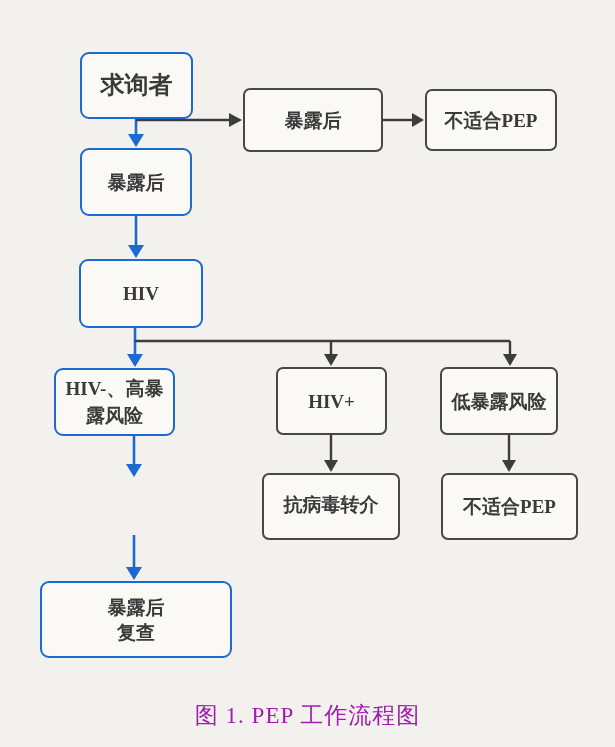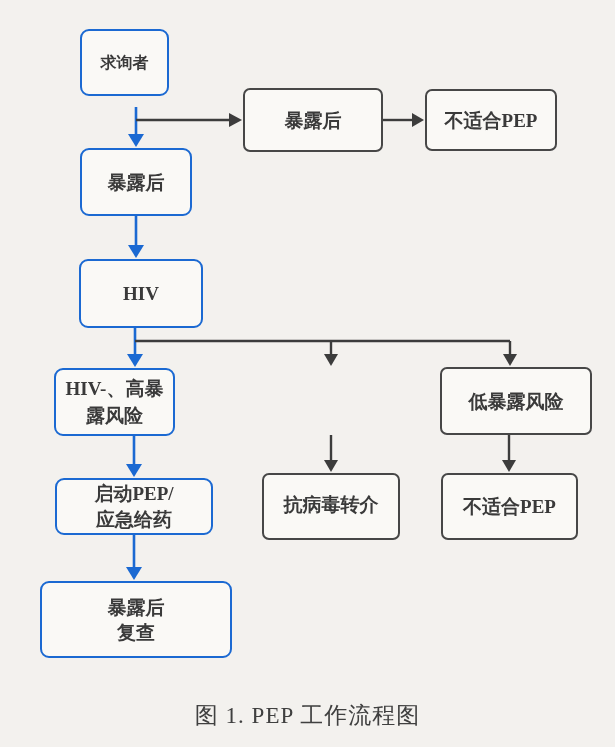--- a/index.html
+++ b/index.html
@@ -44,21 +44,21 @@
   .node.gray{
     border:2.2px solid #474747;
     border-radius:7px;
   }
   .node span{display:block;white-space:nowrap;}
   .caption{
     position:absolute;
     left:0;top:700px;width:615px;
     text-align:center;
     font-size:23px;
-    color:#404040;
+    color:#a21caf;
     letter-spacing:1px;
     font-weight:normal;
   }
   .line-blue{stroke:var(--blue);stroke-width:2.6;fill:none;}
   .head-blue{fill:var(--blue);stroke:none;}
   .line-dark{stroke:var(--dark);stroke-width:2.4;fill:none;}
   .head-dark{fill:var(--dark);stroke:none;}
 </style>
 </head>
 <body>
@@ -94,21 +94,21 @@
     <line class="line-dark" x1="510" y1="341" x2="510" y2="355"></line>
     <polygon class="head-dark" points="503,354 517,354 510,366"></polygon>
 
     <line class="line-dark" x1="331" y1="435" x2="331" y2="461"></line>
     <polygon class="head-dark" points="324,460 338,460 331,472"></polygon>
 
     <line class="line-dark" x1="509" y1="435" x2="509" y2="461"></line>
     <polygon class="head-dark" points="502,460 516,460 509,472"></polygon>
   </svg>
 
-  <div class="node blue" style="left:80px;top:29px;width:89px;height:67px;font-size:16px;">
+  <div class="node blue" style="left:80px;top:52px;width:113px;height:67px;font-size:24px;">
     <span>求询者</span>
   </div>
 
   <div class="node gray" style="left:243px;top:88px;width:140px;height:64px;">
     <span>暴露后</span>
   </div>
 
   <div class="node gray" style="left:425px;top:89px;width:132px;height:62px;">
     <span>不适合PEP</span>
   </div>
@@ -119,29 +119,28 @@
 
   <div class="node blue" style="left:79px;top:259px;width:124px;height:69px;">
     <span>HIV</span>
   </div>
 
   <div class="node blue" style="left:54px;top:368px;width:121px;height:68px;">
     <span>HIV-、高暴</span>
     <span>露风险</span>
   </div>
 
+  <div class="node gray" style="left:276px;top:367px;width:111px;height:68px;">
+    <span>HIV+</span>
+  </div>
 
-  <div class="node gray" style="left:440px;top:367px;width:152px;height:68px;">
+  <div class="node gray" style="left:440px;top:367px;width:118px;height:68px;">
     <span>低暴露风险</span>
   </div>
 
-  <div class="node blue" style="left:55px;top:478px;width:158px;height:57px;line-height:26px;">
-    <span>启动PEP/</span>
-    <span>应急给药</span>
-  </div>
 
   <div class="node blue" style="left:40px;top:581px;width:192px;height:77px;line-height:25px;">
     <span>暴露后</span>
     <span>复查</span>
   </div>
 
   <div class="node gray" style="left:262px;top:473px;width:138px;height:67px;font-family:Liberation Mono, monospace;">
     <span>抗病毒转介</span>
   </div>
 

